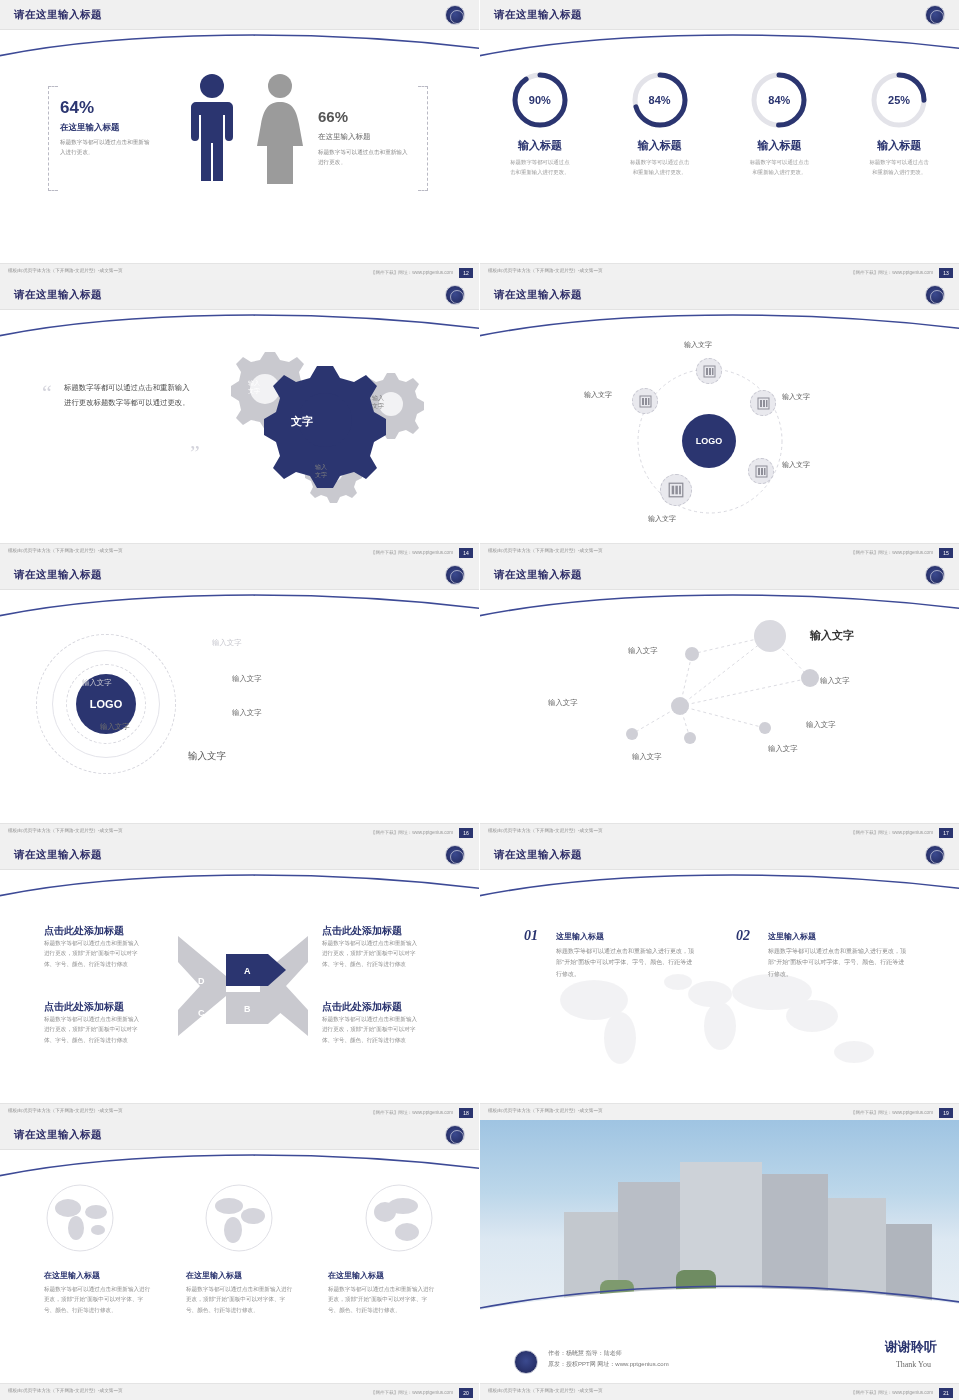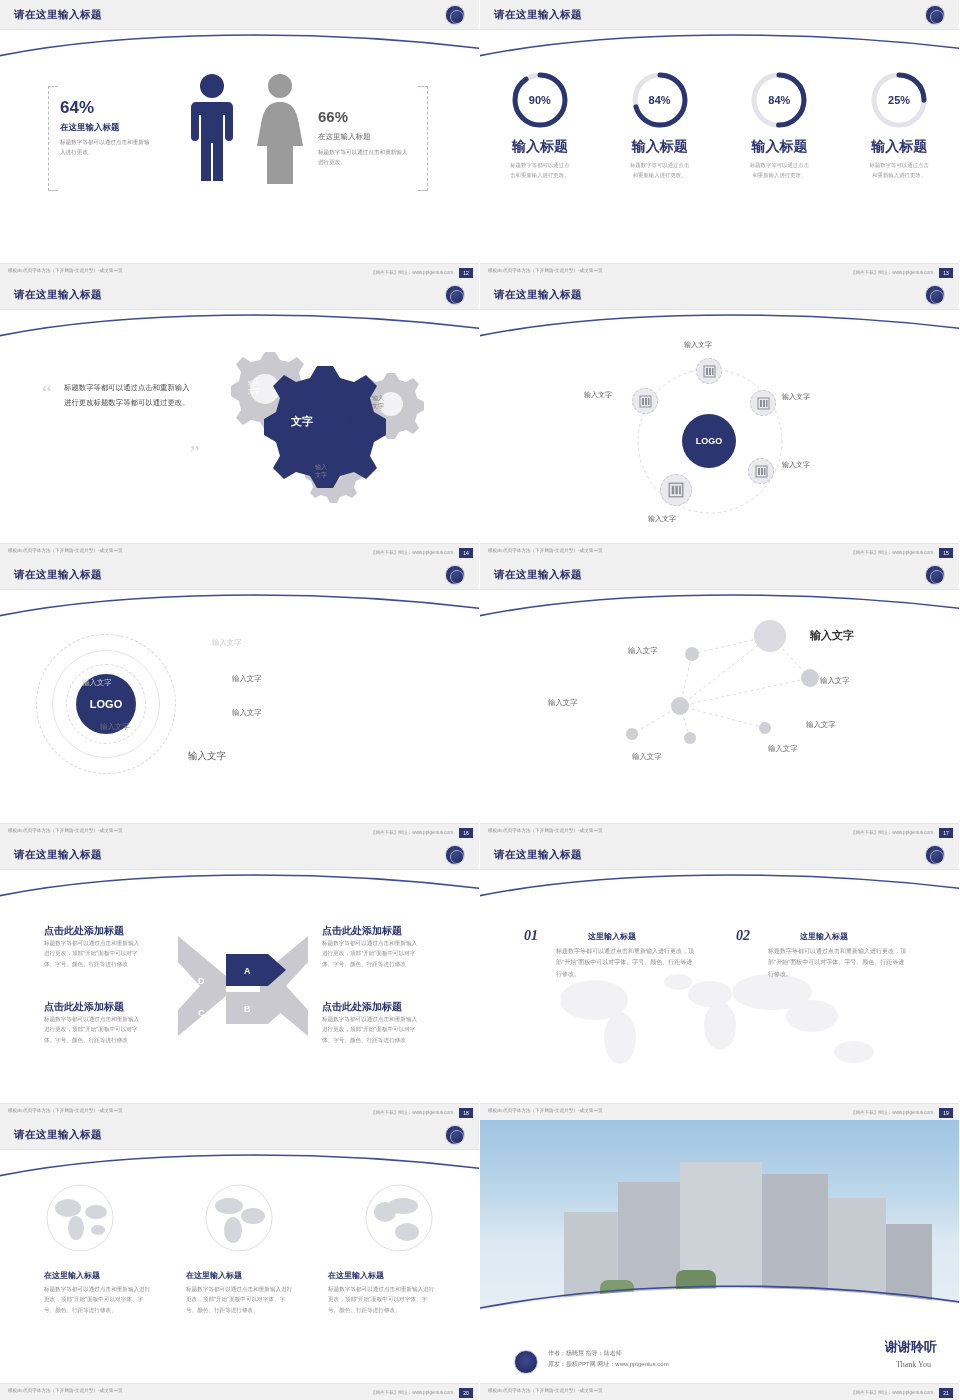--- a/index.html
+++ b/index.html
@@ -83,21 +83,21 @@
   .womanfig { left: 252px; }
 
   
   .donut-row { position: absolute; left: 0; top: 14px; width: 100%; display: flex; justify-content: space-around; }
   .donut-col { width: 100px; text-align: center; }
   .donut { position: relative; width: 60px; height: 60px; margin: 0 auto; }
   .donut .val {
     position: absolute; inset: 0; display: flex; align-items: center; justify-content: center;
     font-size: 11px; color: #2b3570; font-weight: bold;
   }
-  .donut-title { margin-top: 8px; font-size: 14px; color: #2b3570; font-weight: bold; }
+  .donut-title { margin-top: 8px; font-size: 11px; color: #2b3570; font-weight: bold; }
   .donut-desc { margin-top: 5px; font-size: 5.4px; color: #9a9a9a; line-height: 1.8; padding: 0 18px; }
 
   
   .quote-left { position: absolute; left: 42px; top: 44px; font-size: 22px; color: #d4d4dc; font-family: "Liberation Serif", serif; }
   .quote-right { position: absolute; left: 190px; top: 104px; font-size: 22px; color: #d4d4dc; font-family: "Liberation Serif", serif; }
   .quote-txt { position: absolute; left: 64px; top: 44px; width: 130px; font-size: 7.4px; color: #4a4a4a; line-height: 2.05; }
   .gear-label { position: absolute; font-size: 6px; color: #ffffff; line-height: 1.4; }
   .gear-label.dark { color: #7d7d7d; }
 
   
@@ -125,21 +125,21 @@
   .clbl.big { font-size: 9.5px; color: #555; }
   .nlbl { position: absolute; font-size: 7.4px; color: #6b6b6b; }
   .nlbl.big { font-size: 11px; color: #333; font-weight: bold; }
 
   
   .q-title { position: absolute; font-size: 10px; color: #2b3570; font-weight: bold; }
   .q-desc { position: absolute; width: 100px; font-size: 5.6px; color: #8d8d8d; line-height: 1.85; }
 
   
   .num { position: absolute; font-size: 14px; color: #2b3570; font-weight: bold; font-style: italic; font-family: "Liberation Serif", serif; }
-  .n-title { position: absolute; font-size: 8px; color: #2b3570; font-weight: bold; margin-left: 32px; }
+  .n-title { position: absolute; font-size: 8px; color: #2b3570; font-weight: bold; }
   .n-desc { position: absolute; width: 140px; font-size: 6px; color: #8d8d8d; line-height: 1.9; }
 
   
   .globe-wrap { position: absolute; top: 6px; width: 100%; display: flex; justify-content: space-around; }
   .g-title { position: absolute; font-size: 8px; color: #2b3570; font-weight: bold; }
   .g-desc { position: absolute; width: 108px; font-size: 5.6px; color: #8d8d8d; line-height: 1.85; }
 
   
   .photo {
     position: absolute; left: 0; top: 0; width: 100%; height: 192px;

